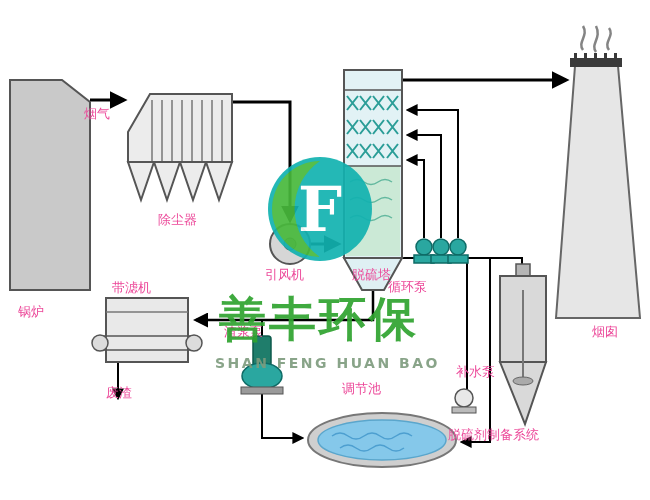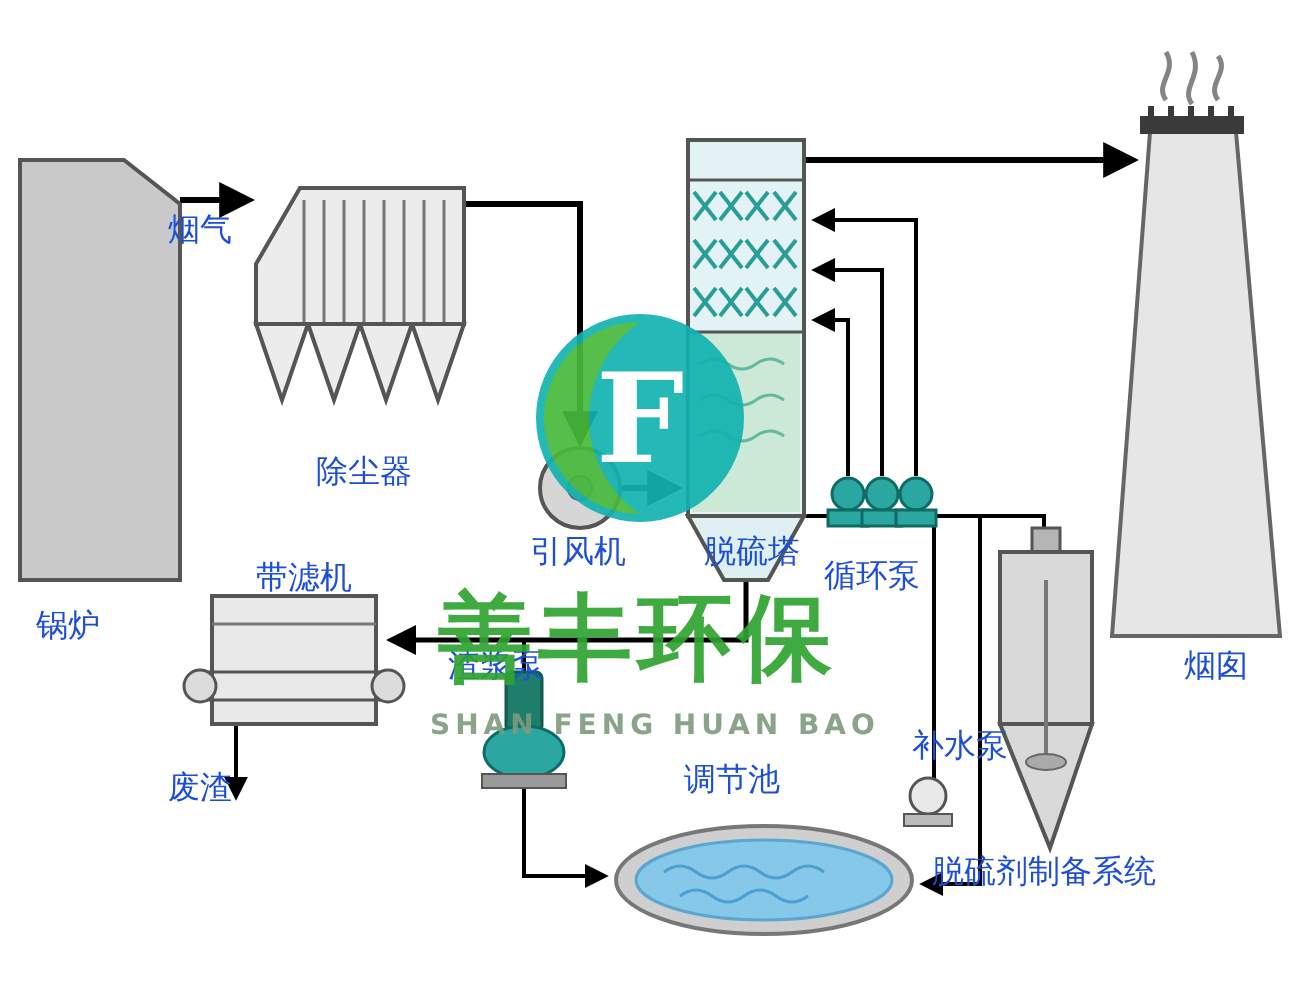--- a/index.html
+++ b/index.html
@@ -1,19 +1,19 @@
 <!DOCTYPE html>
 <html><head>
 <meta charset="utf-8">
 <style>
   html,body{margin:0;padding:0;background:#fff;}
   #stage{position:relative;width:650px;height:500px;background:#ffffff;overflow:hidden;
          font-family:"DejaVu Sans",sans-serif;}
   #diagram-svg{position:absolute;left:0;top:0;}
-  .label{position:absolute;font-size:16px;color:#1d4ed8;white-space:nowrap;z-index:3;}
+  .label{position:absolute;font-size:13px;color:#ec4899;white-space:nowrap;z-index:3;}
   
   #watermark{position:absolute;left:0;top:0;width:650px;height:500px;z-index:5;pointer-events:none;}
   #wm-logo{position:absolute;left:263px;top:152px;width:114px;height:114px;opacity:.92;}
   #wm-cn{position:absolute;left:219px;top:288px;font-size:47px;font-weight:700;
          color:#2fa32f;letter-spacing:3px;opacity:.92;font-family:"DejaVu Sans",sans-serif;}
   #wm-en{position:absolute;left:215px;top:355px;font-size:14px;font-weight:700;
          color:#7d9b7d;letter-spacing:2.5px;opacity:.9;}
 </style>
 </head>
 <body>
@@ -157,31 +157,31 @@
       <rect x="516" y="264" width="14" height="12" fill="#b5b5b5" stroke="#555" stroke-width="1.5"></rect>
       <rect x="500" y="276" width="46" height="86" fill="#d9d9d9" stroke="#555" stroke-width="2"></rect>
       <path d="M500,362 L546,362 L525,424 Z" fill="#d9d9d9" stroke="#555" stroke-width="2"></path>
       <path d="M523,290 V380" stroke="#777" stroke-width="2"></path>
       <ellipse cx="523" cy="381" rx="10" ry="4" fill="#aaa" stroke="#666" stroke-width="1"></ellipse>
     </g>
   </svg>
 
   <div class="label" style="left:18px;top:303px">锅炉</div>
   <div class="label" style="left:84px;top:105px">烟气</div>
-  <div class="label" style="left:158px;top:226px">除尘器</div>
+  <div class="label" style="left:158px;top:211px">除尘器</div>
   <div class="label" style="left:265px;top:266px">引风机</div>
   <div class="label" style="left:352px;top:266px">脱硫塔</div>
-  <div class="label" style="left:412px;top:278px">循环泵</div>
+  <div class="label" style="left:388px;top:278px">循环泵</div>
   <div class="label" style="left:592px;top:323px">烟囱</div>
-  <div class="label" style="left:128px;top:279px">带滤机</div>
-  <div class="label" style="left:84px;top:384px">废渣</div>
+  <div class="label" style="left:112px;top:279px">带滤机</div>
+  <div class="label" style="left:106px;top:384px">废渣</div>
   <div class="label" style="left:224px;top:323px">渣浆泵</div>
   <div class="label" style="left:342px;top:380px">调节池</div>
   <div class="label" style="left:456px;top:363px">补水泵</div>
-  <div class="label" style="left:466px;top:426px">脱硫剂制备系统</div>
+  <div class="label" style="left:448px;top:426px">脱硫剂制备系统</div>
 
   <div id="watermark">
     <svg id="wm-logo" width="114" height="114" viewBox="0 0 114 114">
       <circle cx="57" cy="57" r="52" fill="#12b2b0"></circle>
       <path d="M57,9 A48,48 0 0 0 57,105 A58,58 0 0 1 57,9 Z" fill="#48b93c"></path>
       <text x="57" y="79" text-anchor="middle" font-size="62" font-weight="bold" font-family="DejaVu Serif, serif" fill="#ffffff">F</text>
     </svg>
     <div id="wm-cn">善丰环保</div>
     <div id="wm-en">SHAN FENG HUAN BAO</div>
   </div>

